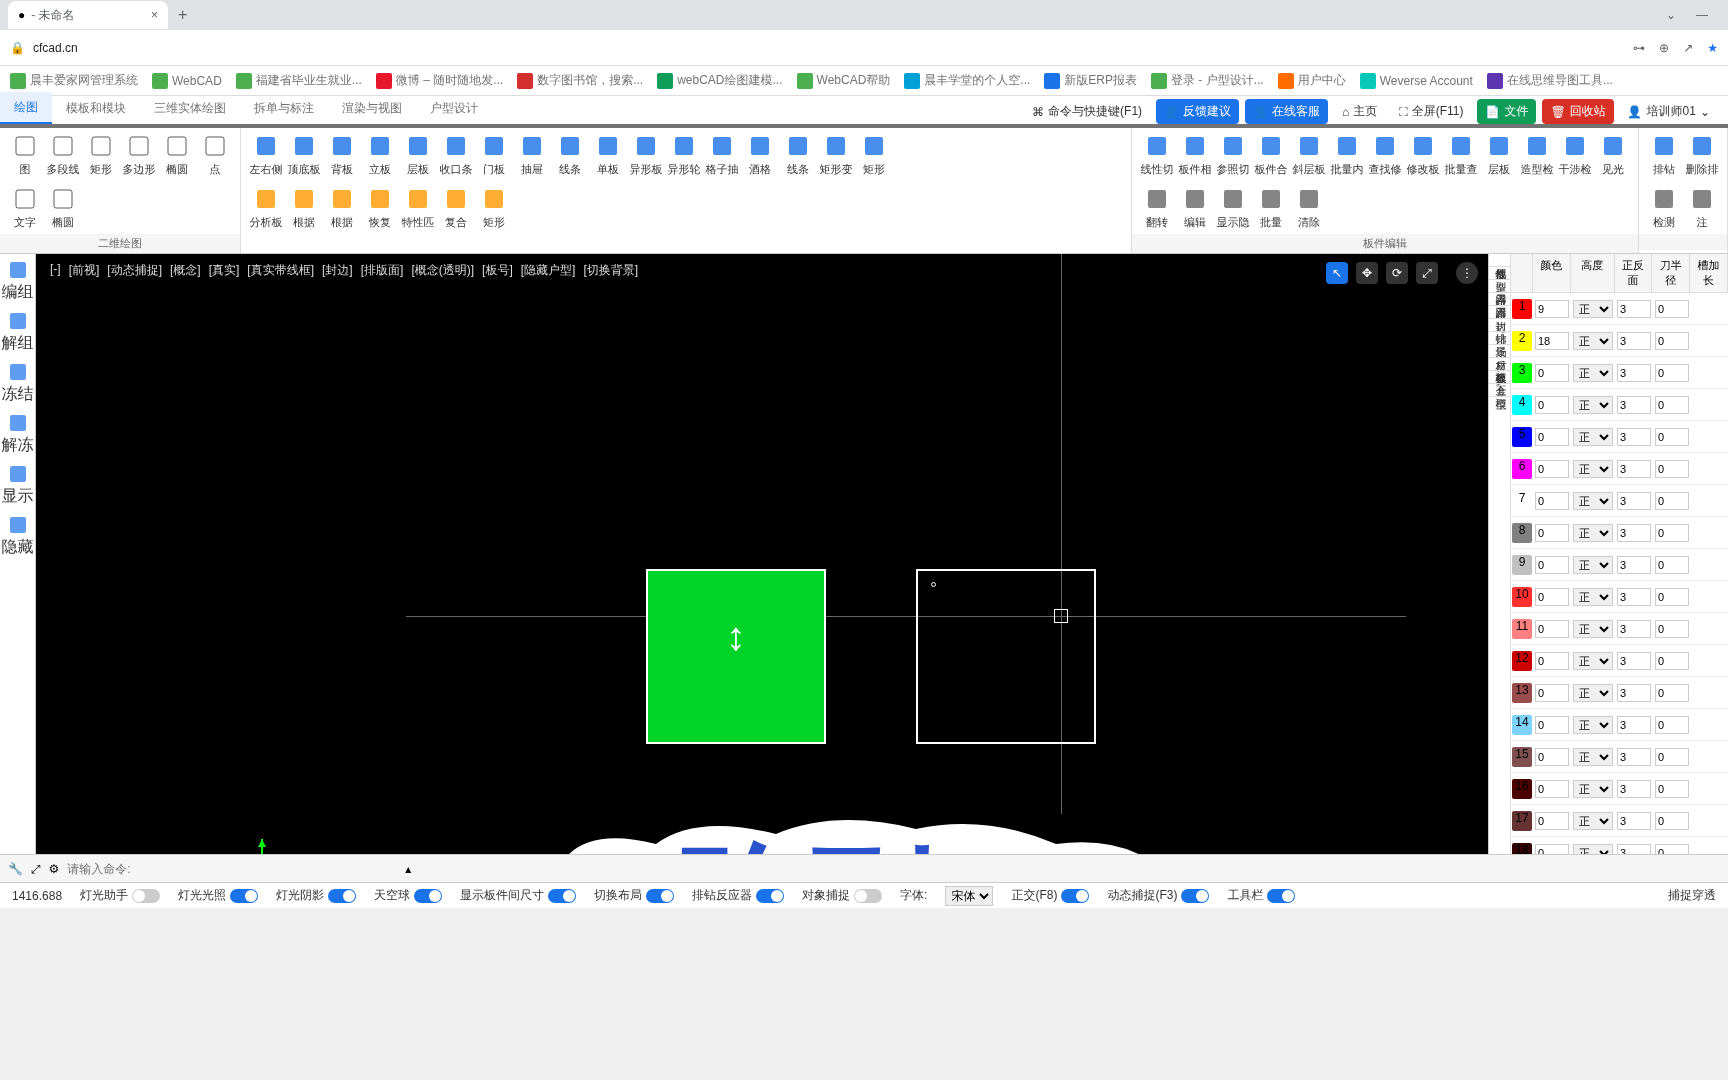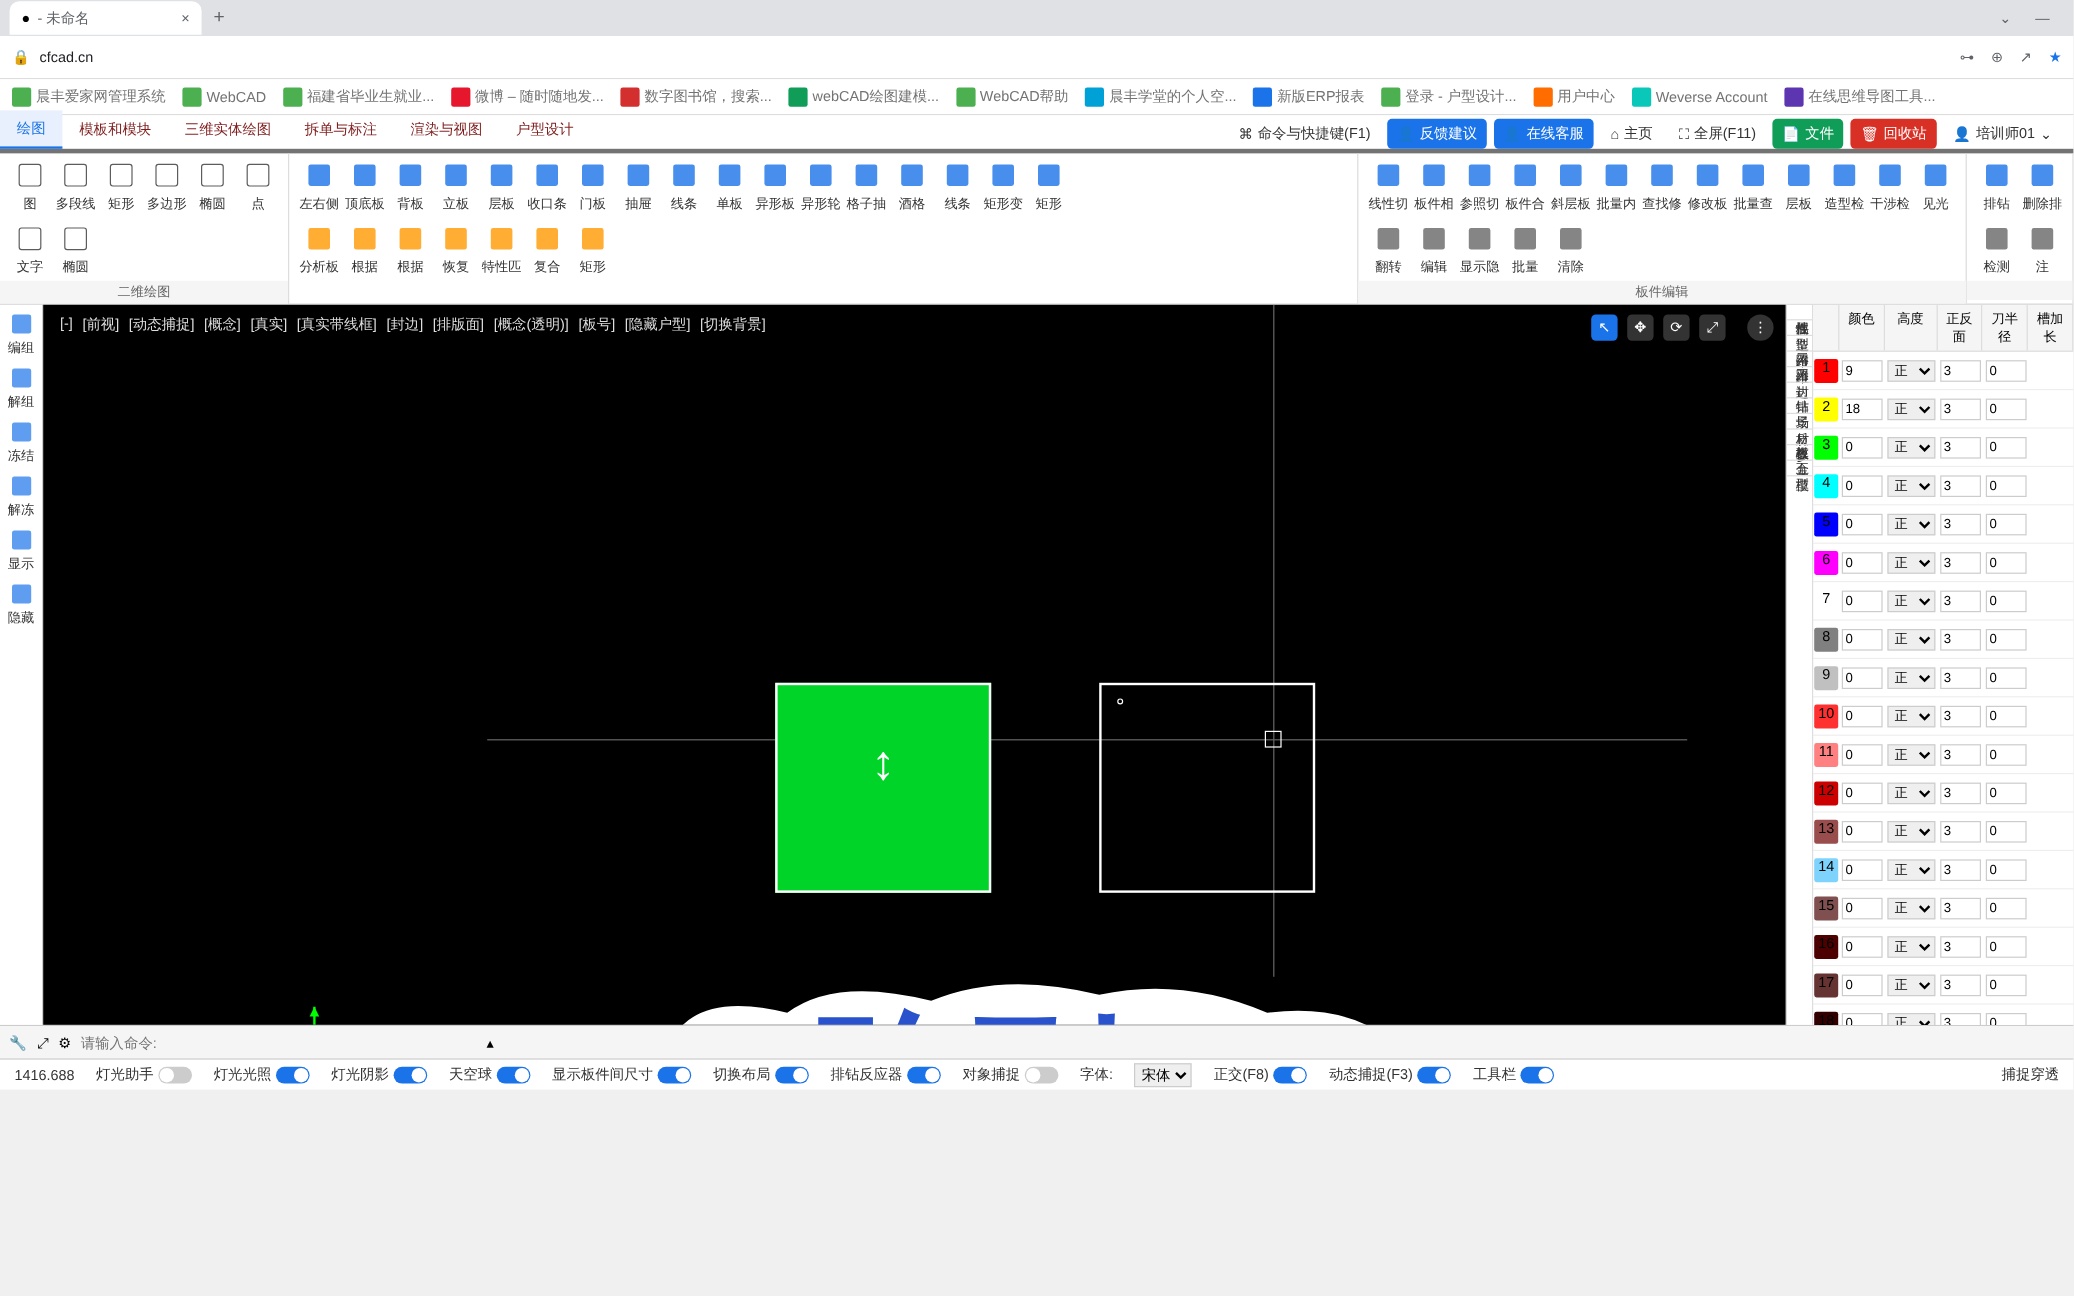--- a/index.html
+++ b/index.html
@@ -12,39 +12,39 @@
 .winbtns{margin-left:auto;display:flex;gap:20px;padding-right:20px;color:#5f6368}
 .addr-bar{height:36px;background:#fff;display:flex;align-items:center;padding:0 10px;border-bottom:1px solid #ddd}
 .addr-bar .lock{color:#5f6368;margin-right:8px}
 .addr-bar .url{color:#202124}
 .addr-bar .right{margin-left:auto;display:flex;gap:14px;color:#5f6368}
 .bookmarks{height:30px;background:#fff;display:flex;align-items:center;padding:0 10px;gap:14px;border-bottom:1px solid #ddd;overflow:hidden}
 .bm{display:flex;align-items:center;gap:4px;color:#737373;font-size:12px;white-space:nowrap}
 .bm .ic{width:16px;height:16px;border-radius:2px;display:inline-block}
 .topbar{height:32px;background:#fff;display:flex;align-items:flex-end;border-bottom:4px solid #737373}
 .tabs-menu{display:flex}
-.tabs-menu .tm{padding:0 14px;height:32px;display:flex;align-items:center;color:#7f1d1d;cursor:pointer}
+.tabs-menu .tm{padding:0 14px;height:32px;display:flex;align-items:center;color:#737373;cursor:pointer}
 .tabs-menu .tm.active{background:#e8f0fe;color:#1a73e8;border-bottom:2px solid #1a73e8}
 .topbar-right{margin-left:auto;display:flex;align-items:center;gap:6px;padding-right:10px}
 .tb-btn{display:flex;align-items:center;gap:4px;padding:4px 8px;border-radius:4px;color:#333}
 .tb-btn.blue{background:#1a73e8;color:#fff}
 .tb-btn.green{background:#0f9d58;color:#fff}
 .tb-btn.red{background:#d93025;color:#fff}
 .ribbon{background:#fff;border-bottom:1px solid #ccc;display:flex}
 .ribbon-section{display:flex;flex-direction:column;border-right:1px solid #ddd}
 .r-row{display:flex;padding:4px 6px}
 .r-item{display:flex;flex-direction:column;align-items:center;width:38px;gap:2px;cursor:pointer}
 .r-item .icn{width:28px;height:28px;display:flex;align-items:center;justify-content:center}
 .r-item .lbl{font-size:11px;color:#333;white-space:nowrap}
 .sec-label{text-align:center;font-size:11px;color:#666;padding:2px 0;background:#f5f5f5}
 .workspace{display:flex;height:600px;position:relative}
 .left-sidebar{width:36px;background:#fff;border-right:1px solid #ccc;display:flex;flex-direction:column;align-items:center;gap:8px;padding-top:6px}
 .ls-item{display:flex;flex-direction:column;align-items:center;gap:2px;cursor:pointer}
 .ls-item .icn{width:20px;height:20px}
-.ls-item .lbl{font-size:11px;color:#333}
+.ls-item .lbl{font-size:16px;color:#333}
 .canvas{flex:1;background:#000;position:relative;overflow:hidden}
 .overlay-bar{position:absolute;top:8px;left:14px;display:flex;gap:8px;color:#fff;font-size:14px}
 .overlay-bar span{color:#ddd}
 .canvas-icons{position:absolute;top:8px;right:10px;display:flex;gap:8px}
 .ci{width:22px;height:22px;background:#333;border-radius:4px;display:flex;align-items:center;justify-content:center;color:#fff}
 .ci.blue{background:#1a73e8}
 .green-rect{position:absolute;left:610px;top:315px;width:180px;height:175px;background:#00d429;border:2px solid #fff}
 .white-rect{position:absolute;left:880px;top:315px;width:180px;height:175px;border:2px solid #fff}
 .arrow{position:absolute;left:690px;top:360px;color:#fff;font-size:40px}
 .dot{position:absolute;left:895px;top:328px;width:5px;height:5px;border:1px solid #fff;border-radius:50%}

